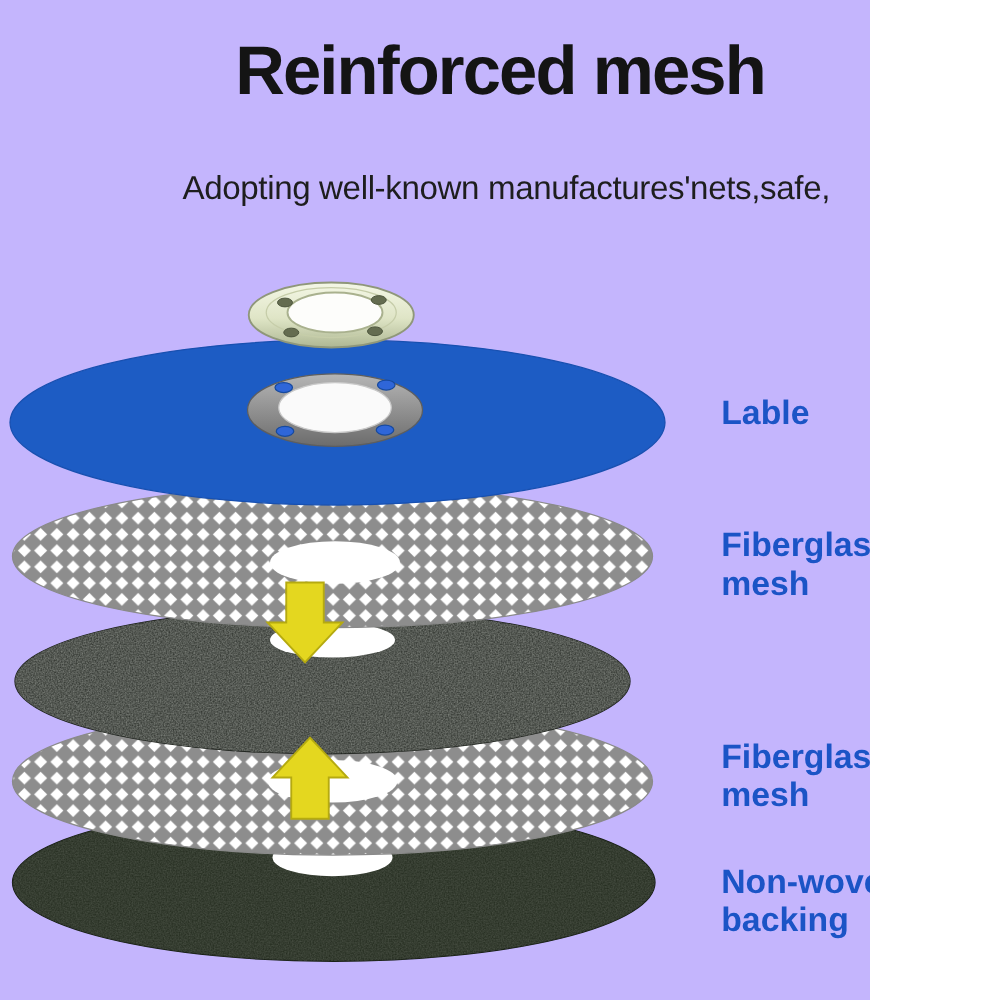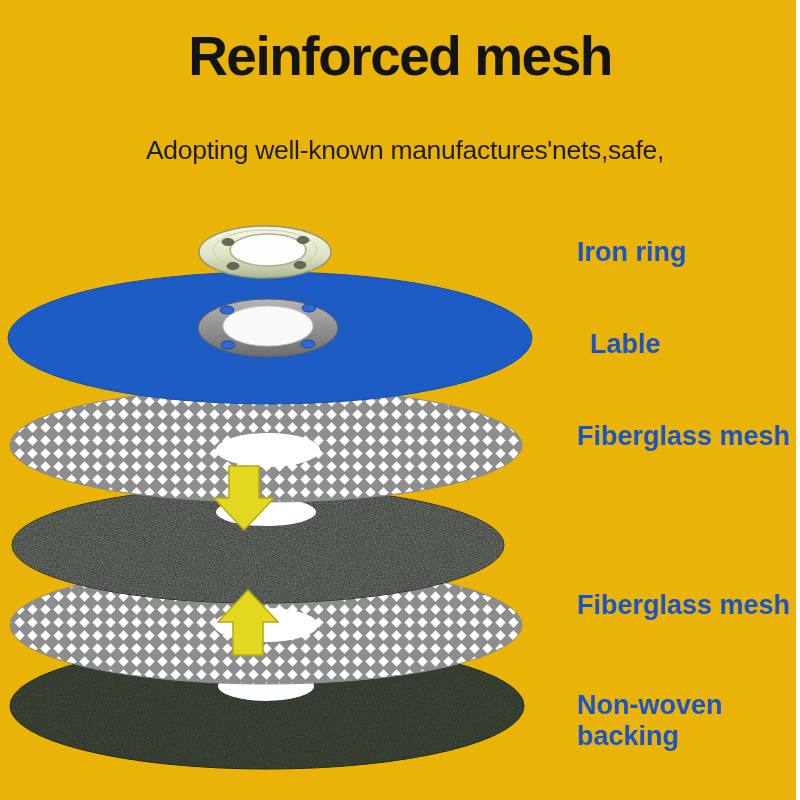--- a/index.html
+++ b/index.html
@@ -1,53 +1,52 @@
 <!DOCTYPE html>
 <html><head>
 <meta charset="utf-8">
 <style>
   html,body{margin:0;padding:0;background:#ffffff;}
   .stage{
-    position:relative;width:796px;height:800px;background:#eab308;
+    position:relative;width:696px;height:800px;background:#c4b5fd;
     overflow:hidden;font-family:"Liberation Sans",sans-serif;
   }
   .page-title{
     position:absolute;top:24px;left:0;width:800px;text-align:center;
     font-size:55px;font-weight:bold;letter-spacing:-1.5px;color:#141414;
   }
   .page-subtitle{
     position:absolute;top:91px;left:5px;width:800px;text-align:center;
     font-size:26.5px;font-weight:500;color:#1e1e1e;line-height:1.08;
     letter-spacing:-0.3px;
     margin-top:45px;
   }
   .layer-label{
     position:absolute;left:577px;font-size:27px;font-weight:bold;
     color:#1b54c6;line-height:1.15;
   }
   .lbl-iron{top:237px;}
-  .lbl-lable{top:329px;margin-left:13px;}
+  .lbl-lable{top:315px;}
   .lbl-mesh1{top:421px;}
   .lbl-abrasive{top:502px;}
   .lbl-mesh2{top:590px;}
   .lbl-nonwoven{top:690px;width:180px;}
   .diagram-svg{position:absolute;left:0;top:200px;}
 </style>
 </head>
 <body>
 
 <div class="stage">
 
   <div class="page-title">Reinforced mesh</div>
 
   <div class="page-subtitle">
     <div>Adopting well-known manufactures'nets,safe,</div>
   </div>
 
-  <div class="layer-label lbl-iron">Iron ring</div>
   <div class="layer-label lbl-lable">Lable</div>
   <div class="layer-label lbl-mesh1">Fiberglass mesh</div>
   <div class="layer-label lbl-mesh2">Fiberglass mesh</div>
   <div class="layer-label lbl-nonwoven">Non-woven backing</div>
 
   <svg class="diagram-svg" width="560" height="600" viewBox="0 0 560 600" xmlns="http://www.w3.org/2000/svg">
     <defs>
       <pattern id="meshPat" width="13" height="13" patternUnits="userSpaceOnUse">
         <rect width="13" height="13" fill="#8d8d8d"></rect>
         <path d="M6.5 1.3 L11.7 6.5 L6.5 11.7 L1.3 6.5 Z" fill="#ffffff"></path>

